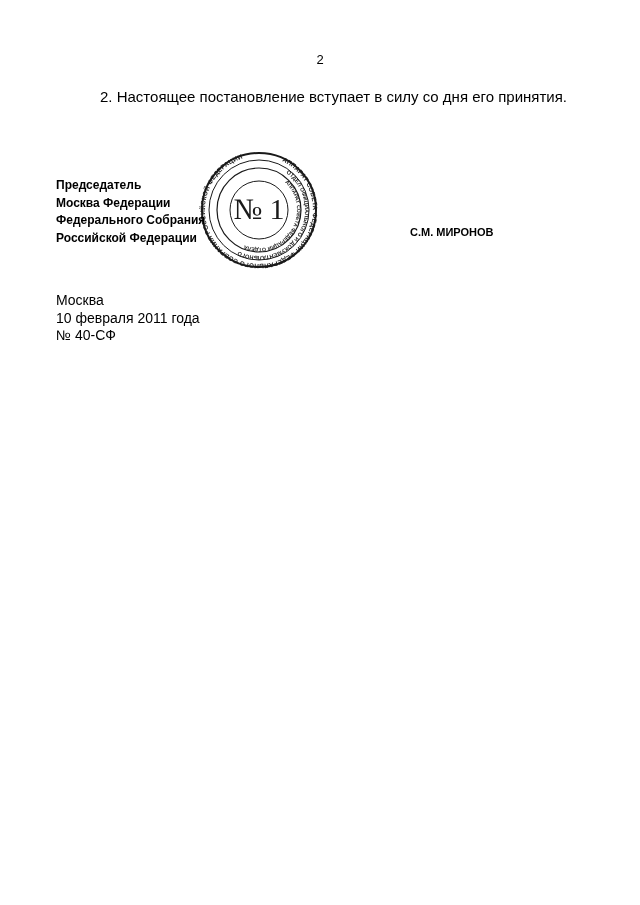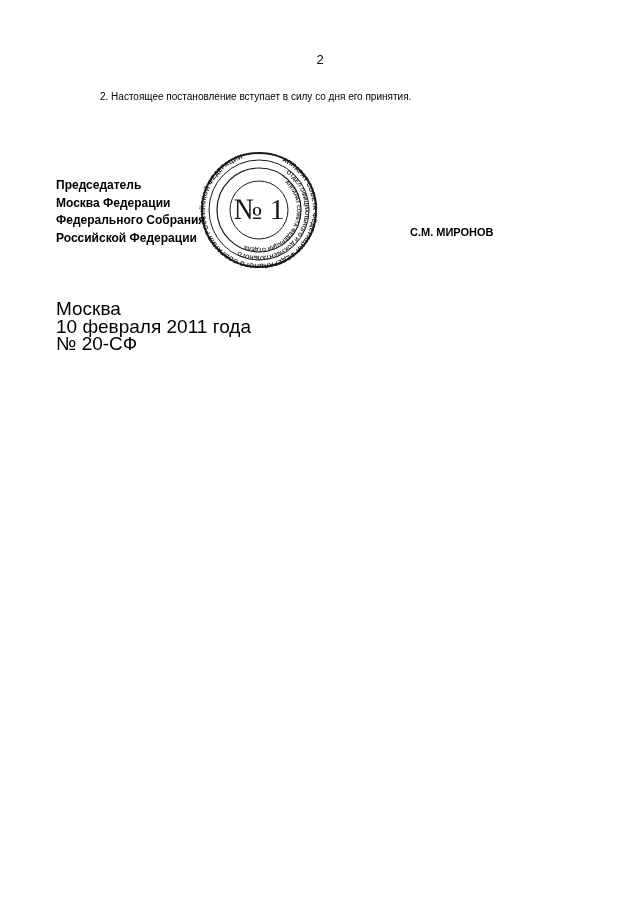--- a/index.html
+++ b/index.html
@@ -27,21 +27,21 @@
     width: 640px;
     text-align: center;
     font-size: 13px;
     line-height: 16px;
   }
   .body-text {
     position: absolute;
     top: 86px;
     left: 56px;
     width: 528px;
-    font-size: 10px;
+    font-size: 15px;
     line-height: 22px;
     text-align: justify;
   }
   .body-text .indent {
     display: inline-block;
     width: 44px;
   }
   .signature-block {
     position: absolute;
     top: 177px;
@@ -55,23 +55,23 @@
     position: absolute;
     top: 224px;
     left: 410px;
     font-size: 11px;
     font-weight: bold;
     line-height: 17.5px;
     white-space: nowrap;
   }
   .doc-meta {
     position: absolute;
-    top: 300px;
+    top: 292px;
     left: 56px;
-    font-size: 19px;
+    font-size: 14px;
     line-height: 17.5px;
     white-space: nowrap;
   }
   
   .stamp {
     position: absolute;
     top: 147px;
     left: 196px;
     width: 126px;
     height: 126px;
@@ -156,16 +156,16 @@
     <div>Москва Федерации</div>
     <div>Федерального Собрания</div>
     <div>Российской Федерации</div>
   </div>
 
   <div class="signer-name">С.М. МИРОНОВ</div>
 
   <div class="doc-meta">
     <div>Москва</div>
     <div>10 февраля 2011 года</div>
-    <div>№ 20-СФ</div>
+    <div>№ 40-СФ</div>
   </div>
 
 </div>
 
 </body></html>

